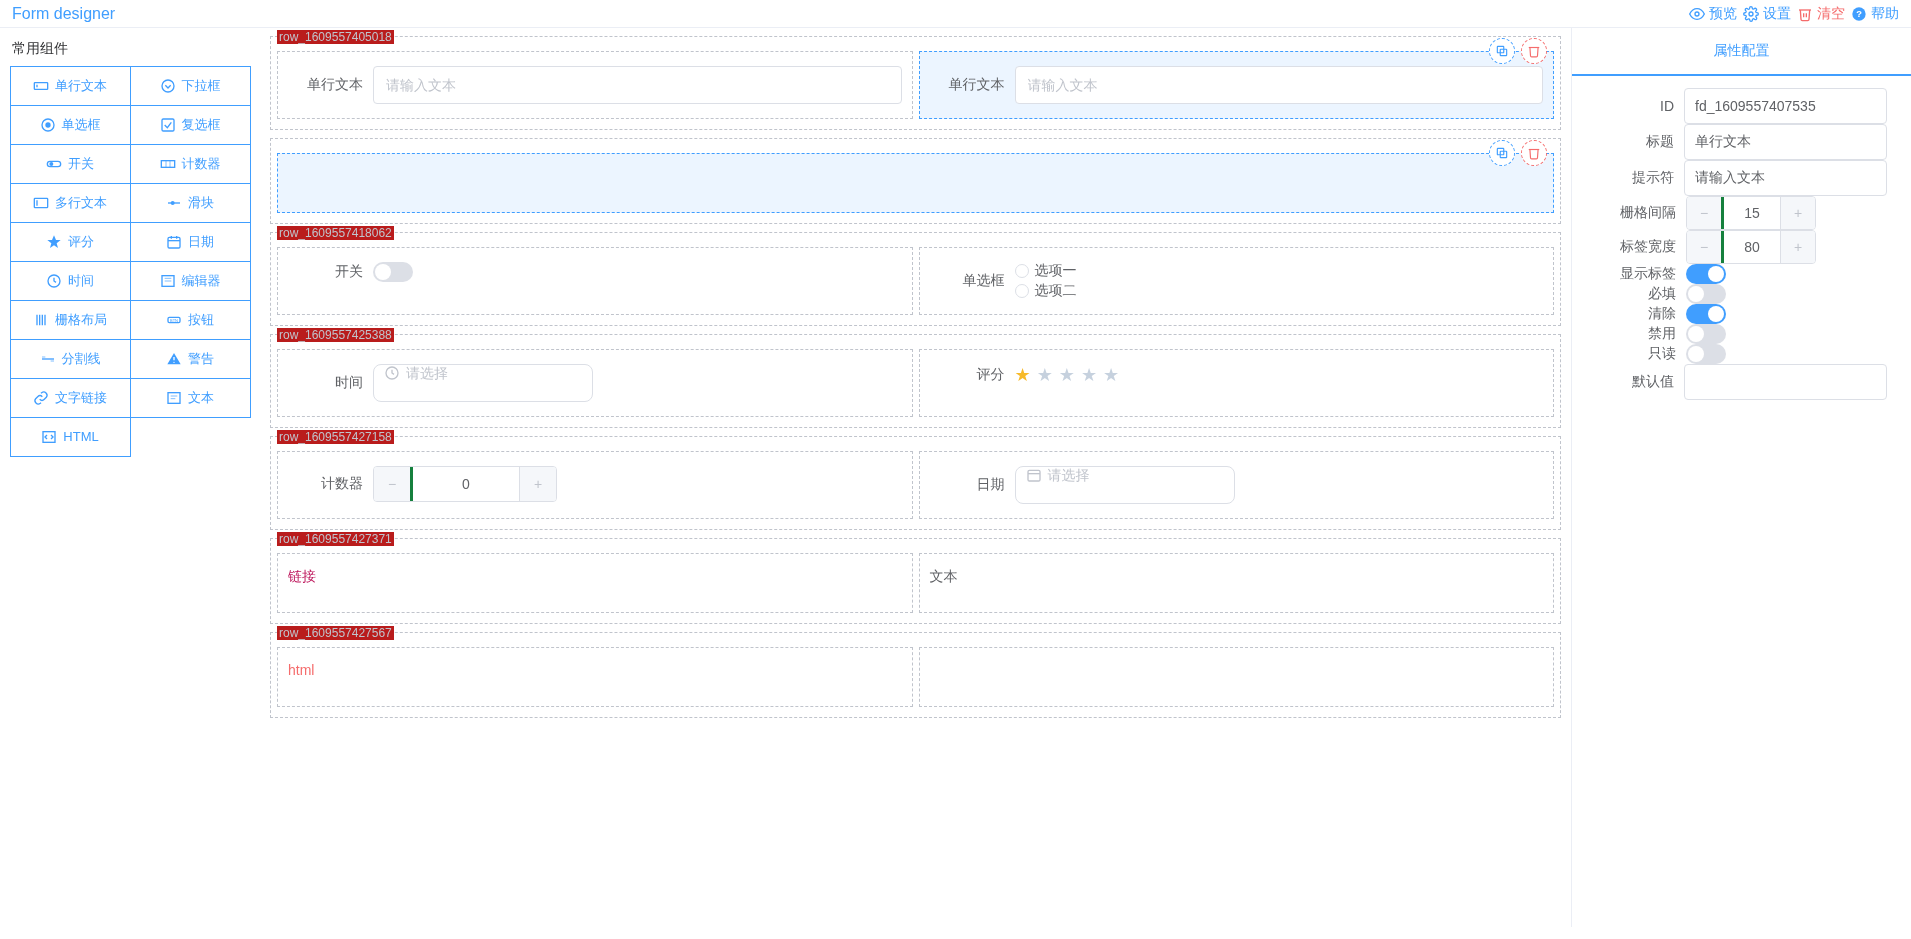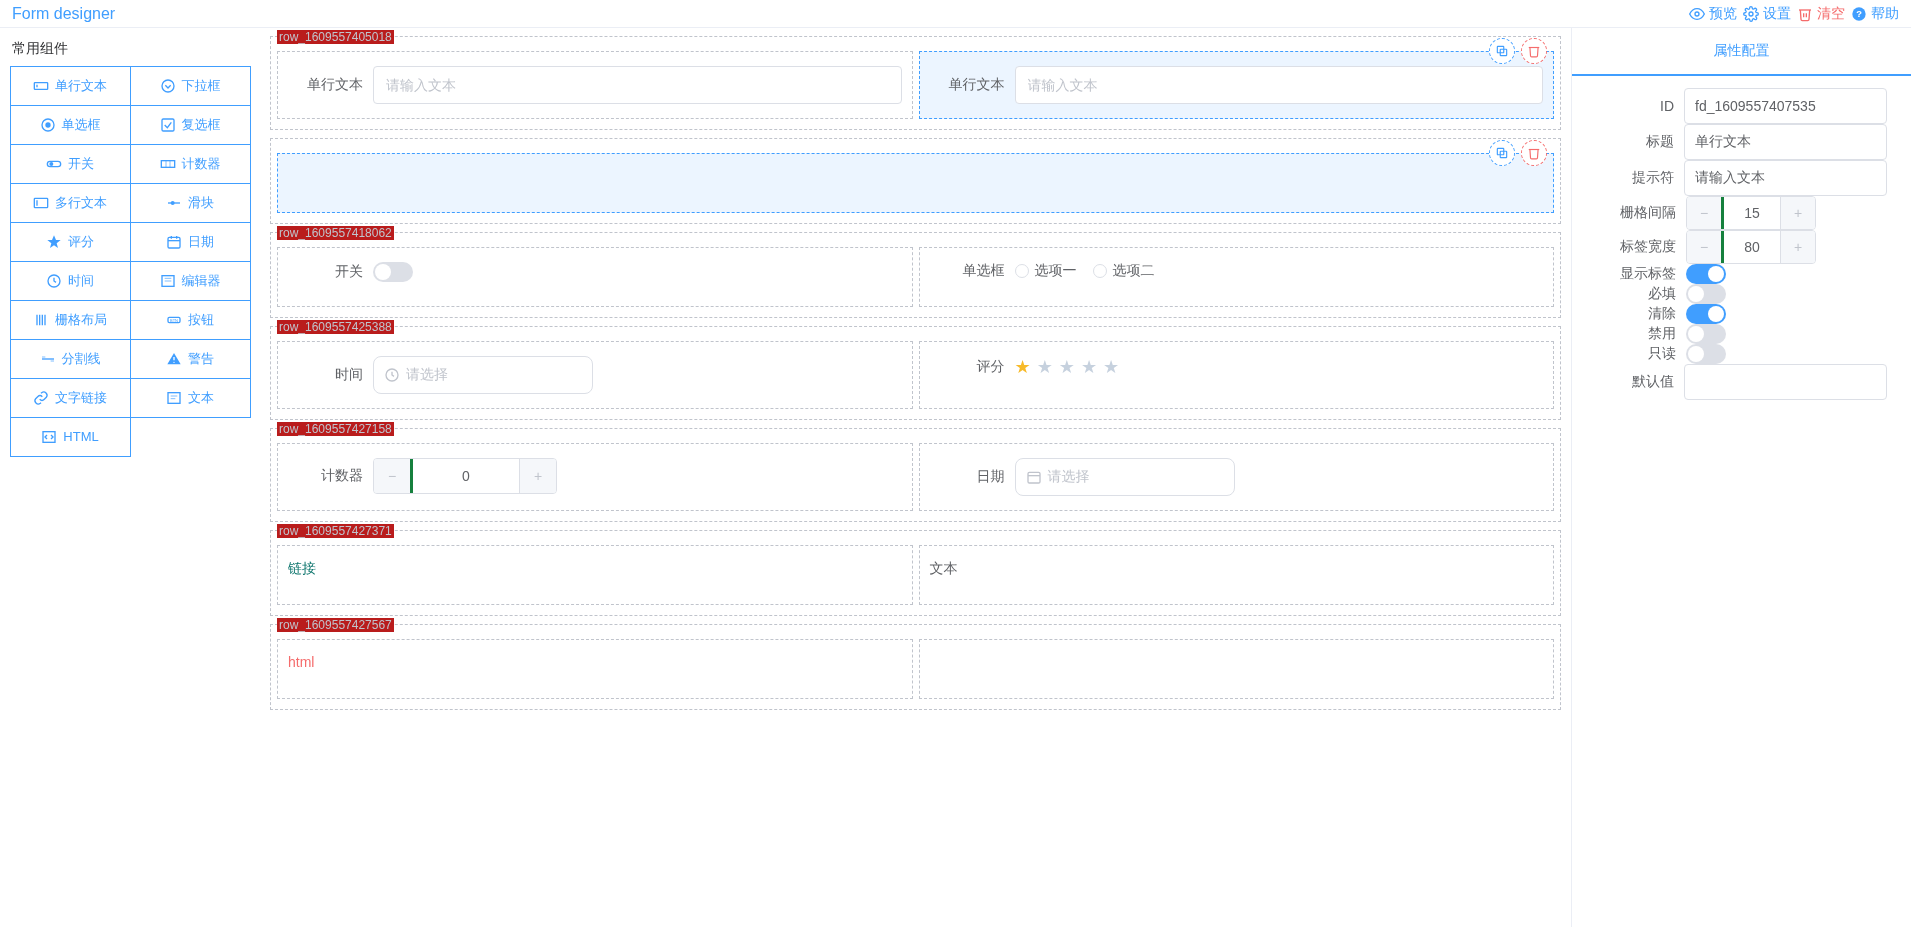--- a/index.html
+++ b/index.html
@@ -27,31 +27,31 @@
 .circ.copy{color:#409eff;border-color:#409eff}
 .circ.del{color:#f56c6c;border-color:#f56c6c}
 .field{display:flex;align-items:center;gap:10px}
 .flabel{width:75px;text-align:right;color:#606266;font-size:14px}
 .input{flex:1;height:38px;border:1px solid #dcdfe6;border-radius:4px;padding:0 12px;font-size:14px;color:#606266;max-width:560px}
 .input::placeholder{color:#c0c4cc}
 .switch{width:40px;height:20px;background:#dcdfe6;border-radius:10px;position:relative}
 .switch::after{content:"";position:absolute;width:16px;height:16px;border-radius:50%;background:#fff;top:2px;left:2px}
 .switch.on{background:#409eff}
 .switch.on::after{left:auto;right:2px}
-.radios{display:flex;flex-direction:row;gap:16px}
+.radios{display:flex;flex-direction:column;gap:2px}
 .radio-opt{display:flex;align-items:center;gap:6px;color:#606266}
 .radio-circle{width:14px;height:14px;border:1px solid #dcdfe6;border-radius:50%}
-.time-input{display:flex;align-items:center;gap:6px;border:1px solid #dcdfe6;border-radius:8px;height:38px;padding:0 10px;width:220px;color:#c0c4cc}
+.time-input{display:flex;align-items:flex-start;gap:6px;border:1px solid #dcdfe6;border-radius:8px;height:38px;padding:0 10px;width:220px;color:#c0c4cc}
 .stars{display:flex;gap:6px;font-size:18px}
 .star{color:#c6d1de}
 .star.filled{color:#f7ba2a}
 .stepper{display:inline-flex;border:1px solid #dcdfe6;border-radius:4px;height:36px;overflow:hidden}
 .step-btn{width:36px;display:flex;align-items:center;justify-content:center;background:#f5f7fa;color:#c0c4cc;cursor:pointer}
 .step-val{width:110px;display:flex;align-items:center;justify-content:center;border-left:3px solid #15803d;border-right:1px solid #dcdfe6}
-.link{color:#0f766e}
+.link{color:#be185d}
 .htmltxt{color:#f56c6c}
 .props{width:340px;border-left:1px solid #ebeef5;padding:0}
 .props-tab{height:48px;display:flex;align-items:center;justify-content:center;color:#409eff;border-bottom:2px solid #409eff;font-size:14px}
 .prop-body{padding:12px 24px}
 .prow{display:flex;align-items:center;gap:10px}
 .plabel{width:80px;text-align:right;color:#606266}
 .pinput{flex:1;height:36px;border:1px solid #dcdfe6;border-radius:4px;padding:0 10px;font-size:14px;color:#606266}
 .pstepper{display:inline-flex;border:1px solid #dcdfe6;border-radius:4px;height:34px;overflow:hidden;width:130px}
 .pstepper .step-btn{width:34px}
 .pstepper .step-val{flex:1}

